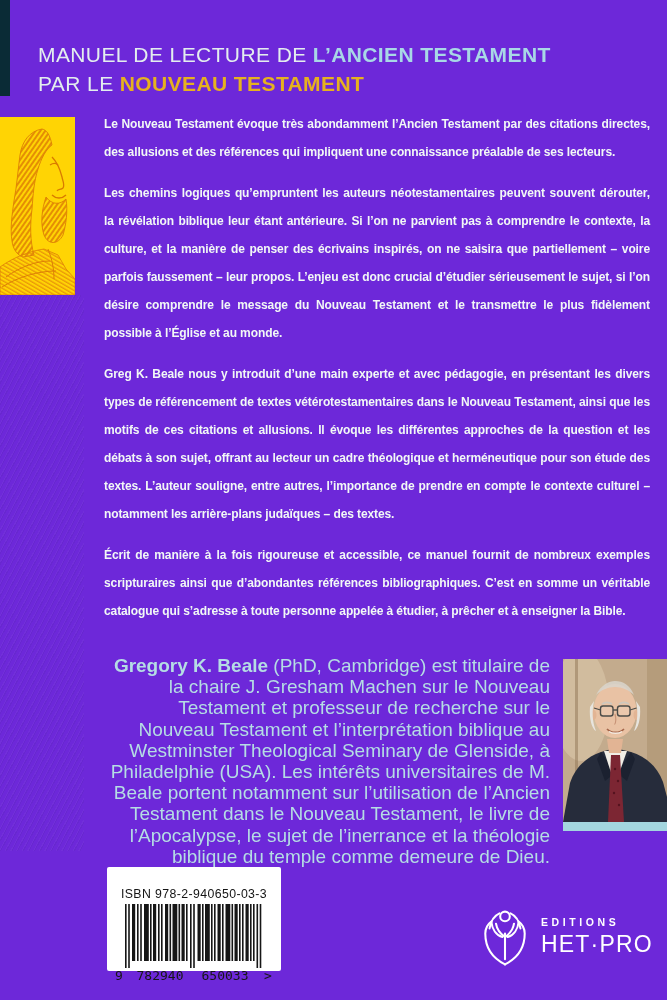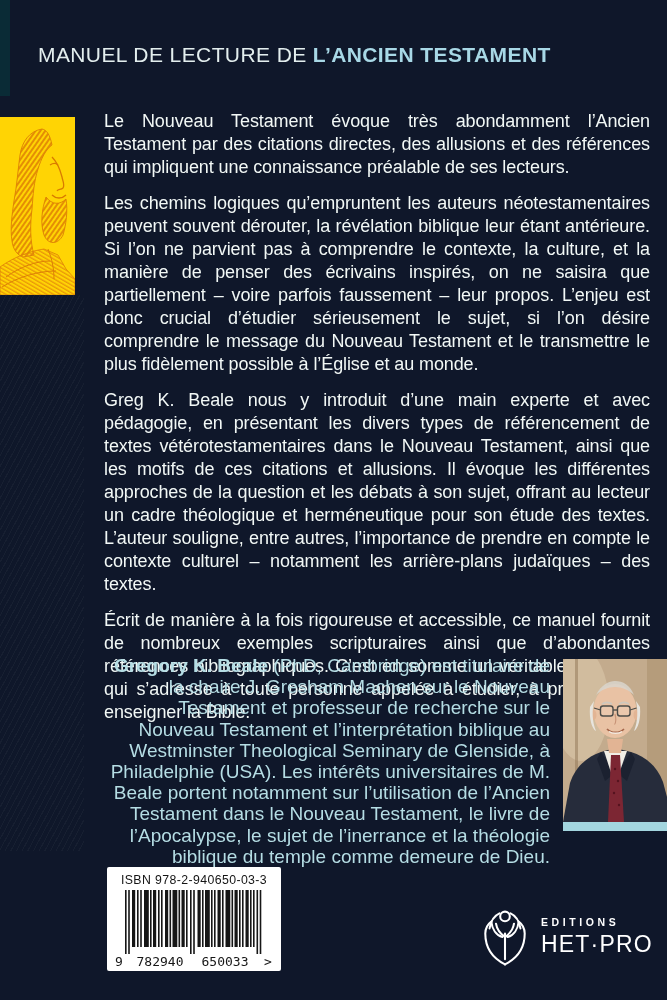--- a/index.html
+++ b/index.html
@@ -1,18 +1,18 @@
 <!DOCTYPE html>
 <html><head>
 <meta charset="utf-8">
 <style>
   html,body{margin:0;padding:0;background:#333;}
   .cover{
     position:relative;width:667px;height:1000px;overflow:hidden;
-    background:#0f172a;
+    background:#6d28d9;
     font-family:"Liberation Sans",sans-serif;
   }
   
   .corner-strip{position:absolute;left:0;top:0;width:10px;height:96px;background:#0a2b36;}
   
   .title{position:absolute;left:38px;top:40px;line-height:29px;letter-spacing:.4px;}
   .t-line{white-space:nowrap;font-size:21px;}
   .t-light{color:#e3eeee;font-weight:400;}
   .t-blue{color:#a8d8e6;font-weight:700;}
   .t-gold{color:#e6b11f;font-weight:700;}
@@ -22,37 +22,37 @@
   
   .left-texture{
     position:absolute;left:0;top:295px;width:84px;height:556px;
     background:
       repeating-linear-gradient(118deg, rgba(255,255,255,.045) 0 1px, rgba(0,30,30,.06) 1px 2px, rgba(0,0,0,0) 2px 5px);
     opacity:.8;
   }
   
   .body-text{position:absolute;left:104px;top:110px;width:546px;color:#f2f8f6;}
   .body-text p{
-    margin:0 0 13px 0;font-size:18px;line-height:23px;
-    text-align:justify;text-align-last:left;letter-spacing:-.1px;
+    margin:0 0 13px 0;font-size:12px;line-height:28px;
+    text-align:justify;text-align-last:left;letter-spacing:-.1px;font-weight:bold;
   }
   
   .bio{
     position:absolute;left:98px;top:655px;width:452px;
     color:#b5dde4;font-size:19px;line-height:21.2px;text-align:right;
   }
   .bio-name{font-weight:700;}
   
   .photo{position:absolute;left:563px;top:659px;width:104px;height:163px;overflow:hidden;}
   .photo svg{display:block;}
   .photo-bar{position:absolute;left:563px;top:822px;width:104px;height:9px;background:#a3d6df;}
   
   .barcode{
     position:absolute;left:107px;top:867px;width:174px;height:104px;
-    background:#fff;border-radius:2px;box-sizing:border-box;padding:6px 8px 4px 8px;
+    background:#fff;border-radius:2px;box-sizing:border-box;padding:20px 8px 4px 8px;
     text-align:center;
   }
   .isbn{font-size:12.3px;color:#141414;letter-spacing:.4px;margin-bottom:3px;white-space:nowrap;}
   .bars{margin:0 auto;display:block;}
   .bars rect{fill:#161616;}
   .bars text{
     font-family:"DejaVu Sans Mono",monospace;font-size:13px;fill:#161616;
   }
   
   .publisher{position:absolute;left:481px;top:906px;display:flex;align-items:center;gap:12px;color:#fff;}
@@ -64,20 +64,24 @@
 <body>
 
 <div class="cover">
 
   <div class="corner-strip"></div>
 
   <header class="title">
     <div class="t-line">
       <span class="t-light">MANUEL DE LECTURE DE</span>
       <span class="t-blue">L’ANCIEN TESTAMENT</span>
+    </div>
+    <div class="t-line">
+      <span class="t-light">PAR LE</span>
+      <span class="t-gold">NOUVEAU TESTAMENT</span>
     </div>
   </header>
 
   <div class="jesus-block">
     <svg width="75" height="178" viewBox="0 0 75 178" xmlns="http://www.w3.org/2000/svg">
       <defs>
         <pattern id="hatchA" width="4" height="4" patternUnits="userSpaceOnUse" patternTransform="rotate(35)">
           <line x1="1" y1="0" x2="1" y2="4" stroke="#e08104" stroke-width="1.7"></line>
         </pattern>
         <pattern id="hatchB" width="3.4" height="3.4" patternUnits="userSpaceOnUse" patternTransform="rotate(120)">

